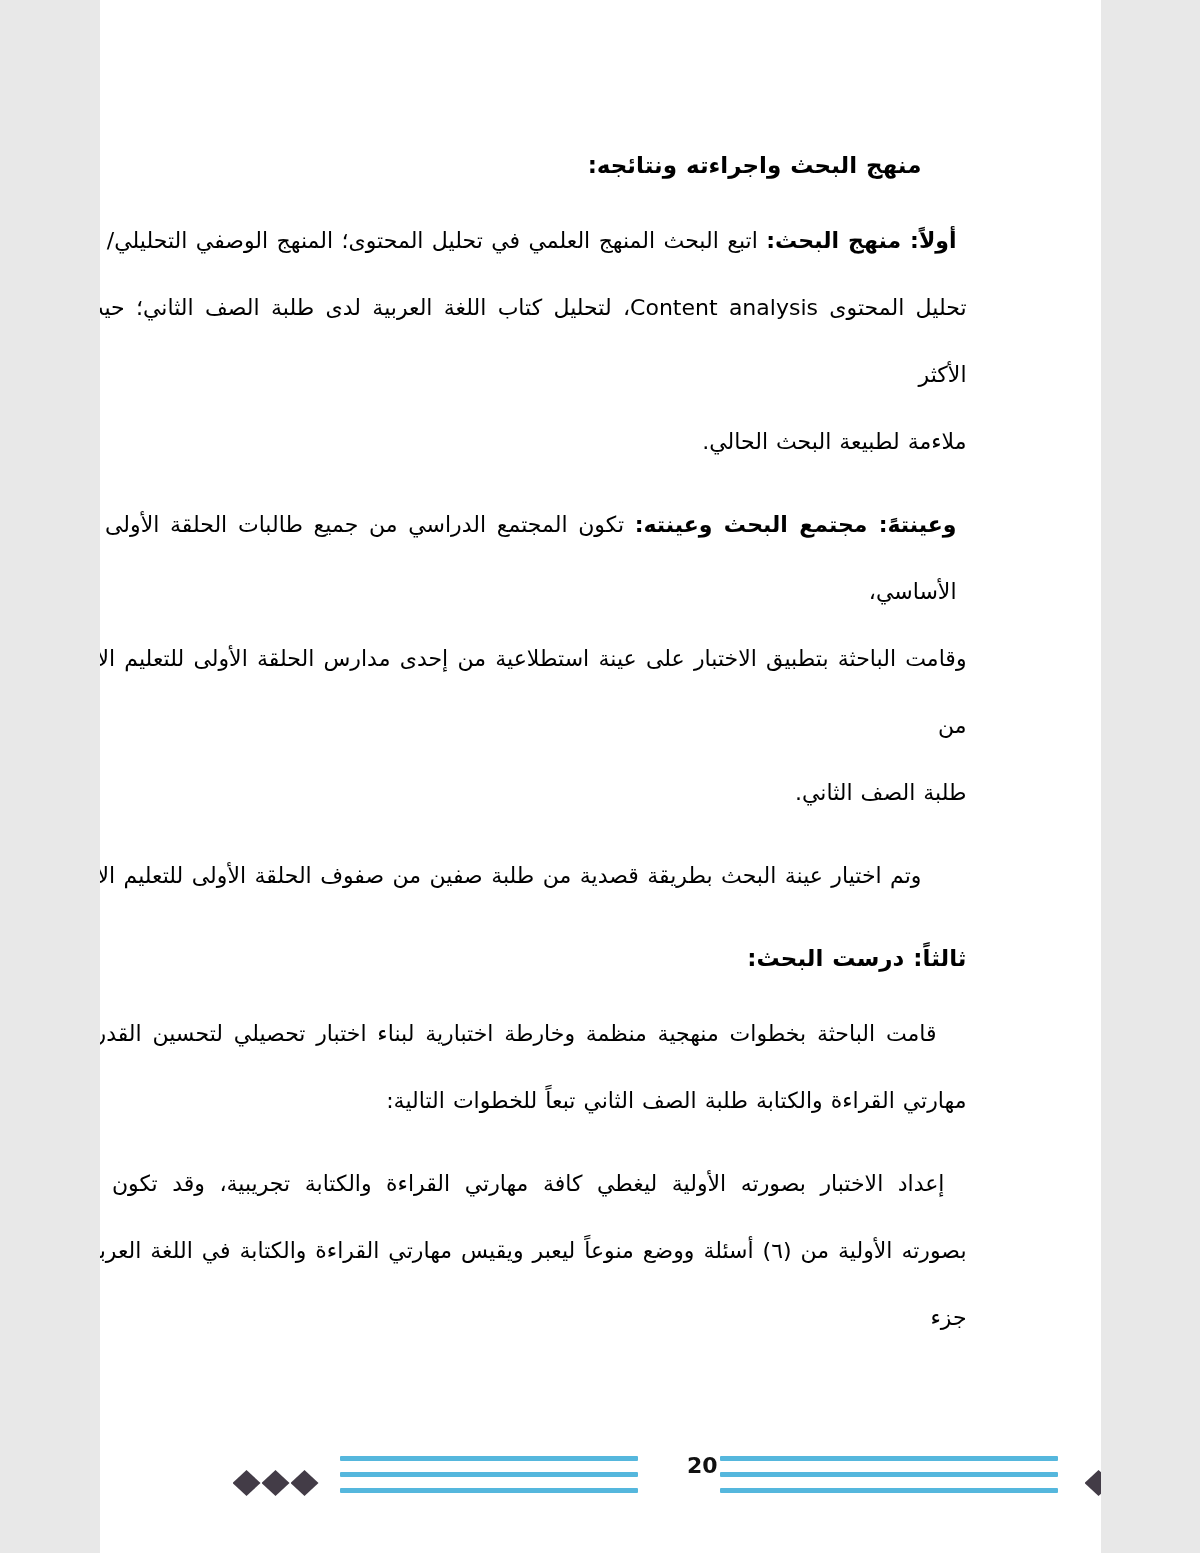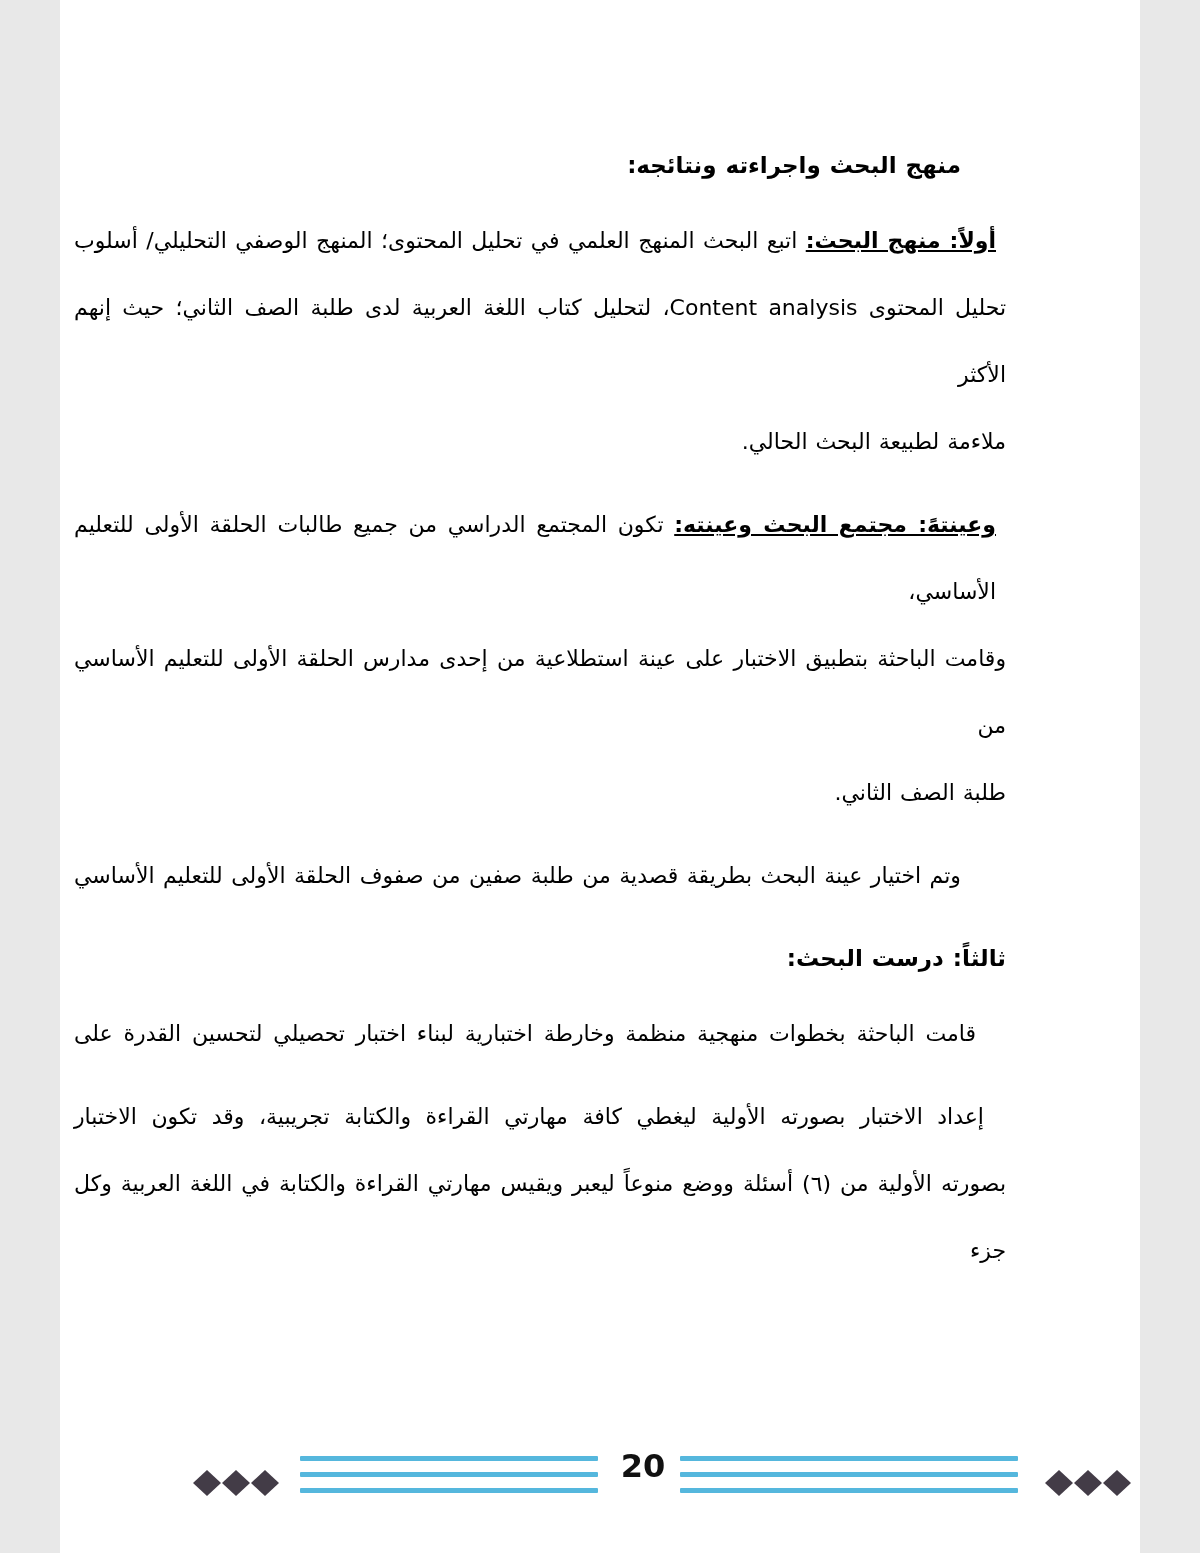--- a/index.html
+++ b/index.html
@@ -2,21 +2,21 @@
 <html lang="ar" style="--rule-color: #55b7dd; --diamond-color: #433c47; --text-color: #000000;"><head>
 <meta charset="utf-8">
 <style>
   html, body {
     margin: 0;
     padding: 0;
     background: #e8e8e8;
   }
   .page {
     position: relative;
-    width: 1080px;
+    width: 1001px;
     height: 1553px;
     background: #ffffff;
     margin: 0 auto;
     overflow: hidden;
     font-family: "DejaVu Sans", sans-serif;
     color: var(--text-color, #000);
   }
   
   .doc {
     position: absolute;
@@ -30,21 +30,21 @@
   .block.heading { margin-bottom: 8px; }
   .line {
     font-size: 22px;
     line-height: 67px;
     text-align: justify;
     text-align-last: right;
     word-spacing: 1px;
   }
   .line.just { text-align-last: justify; }
   .heading .line { font-weight: bold; font-size: 23px; }
-  .line .b { font-weight: bold; text-decoration: underline; }
+  .line .b { font-weight: bold; }
   
   .orn {
     position: absolute;
     top: 1470px;
     display: flex;
     gap: 1px;
   }
   .orn.l { left: 133px; }
   .orn.r { left: 985px; }
   .diamond {
@@ -65,22 +65,22 @@
   .rule {
     height: 5px;
     background: var(--rule-color, #55b7dd);
     border-radius: 1px;
   }
   .pagenum {
     position: absolute;
     left: 548px;
     top: 1451px;
     width: 70px;
-    text-align: center;
-    font-size: 32px;
+    text-align: right;
+    font-size: 22px;
     line-height: 30px;
     font-weight: bold;
     color: #111;
   }
 </style>
 </head>
 <body>
 
 <div class="page">
 
@@ -99,20 +99,21 @@
         <div class="line">طلبة الصف الثاني.</div>
       </div>
       <div class="block paragraph">
         <div class="line just" style="padding-right: 45px;">وتم اختيار عينة البحث بطريقة قصدية من طلبة صفين من صفوف الحلقة الأولى للتعليم الأساسي</div>
       </div>
       <div class="block heading">
         <div class="line">ثالثاً: درست البحث:</div>
       </div>
       <div class="block paragraph">
         <div class="line just" style="padding-right: 30px;">قامت الباحثة بخطوات منهجية منظمة وخارطة اختبارية لبناء اختبار تحصيلي لتحسين القدرة على</div>
+        <div class="line">مهارتي القراءة والكتابة طلبة الصف الثاني تبعاً للخطوات التالية:</div>
       </div>
       <div class="block paragraph">
         <div class="line just" style="padding-right: 22px;">إعداد الاختبار بصورته الأولية ليغطي كافة مهارتي القراءة والكتابة تجريبية، وقد تكون الاختبار</div>
         <div class="line just">بصورته الأولية من (٦) أسئلة ووضع منوعاً ليعبر ويقيس مهارتي القراءة والكتابة في اللغة العربية وكل جزء</div>
       </div>
     </main>
 
   <footer>
     <div class="orn l">
       <span class="diamond"></span>

